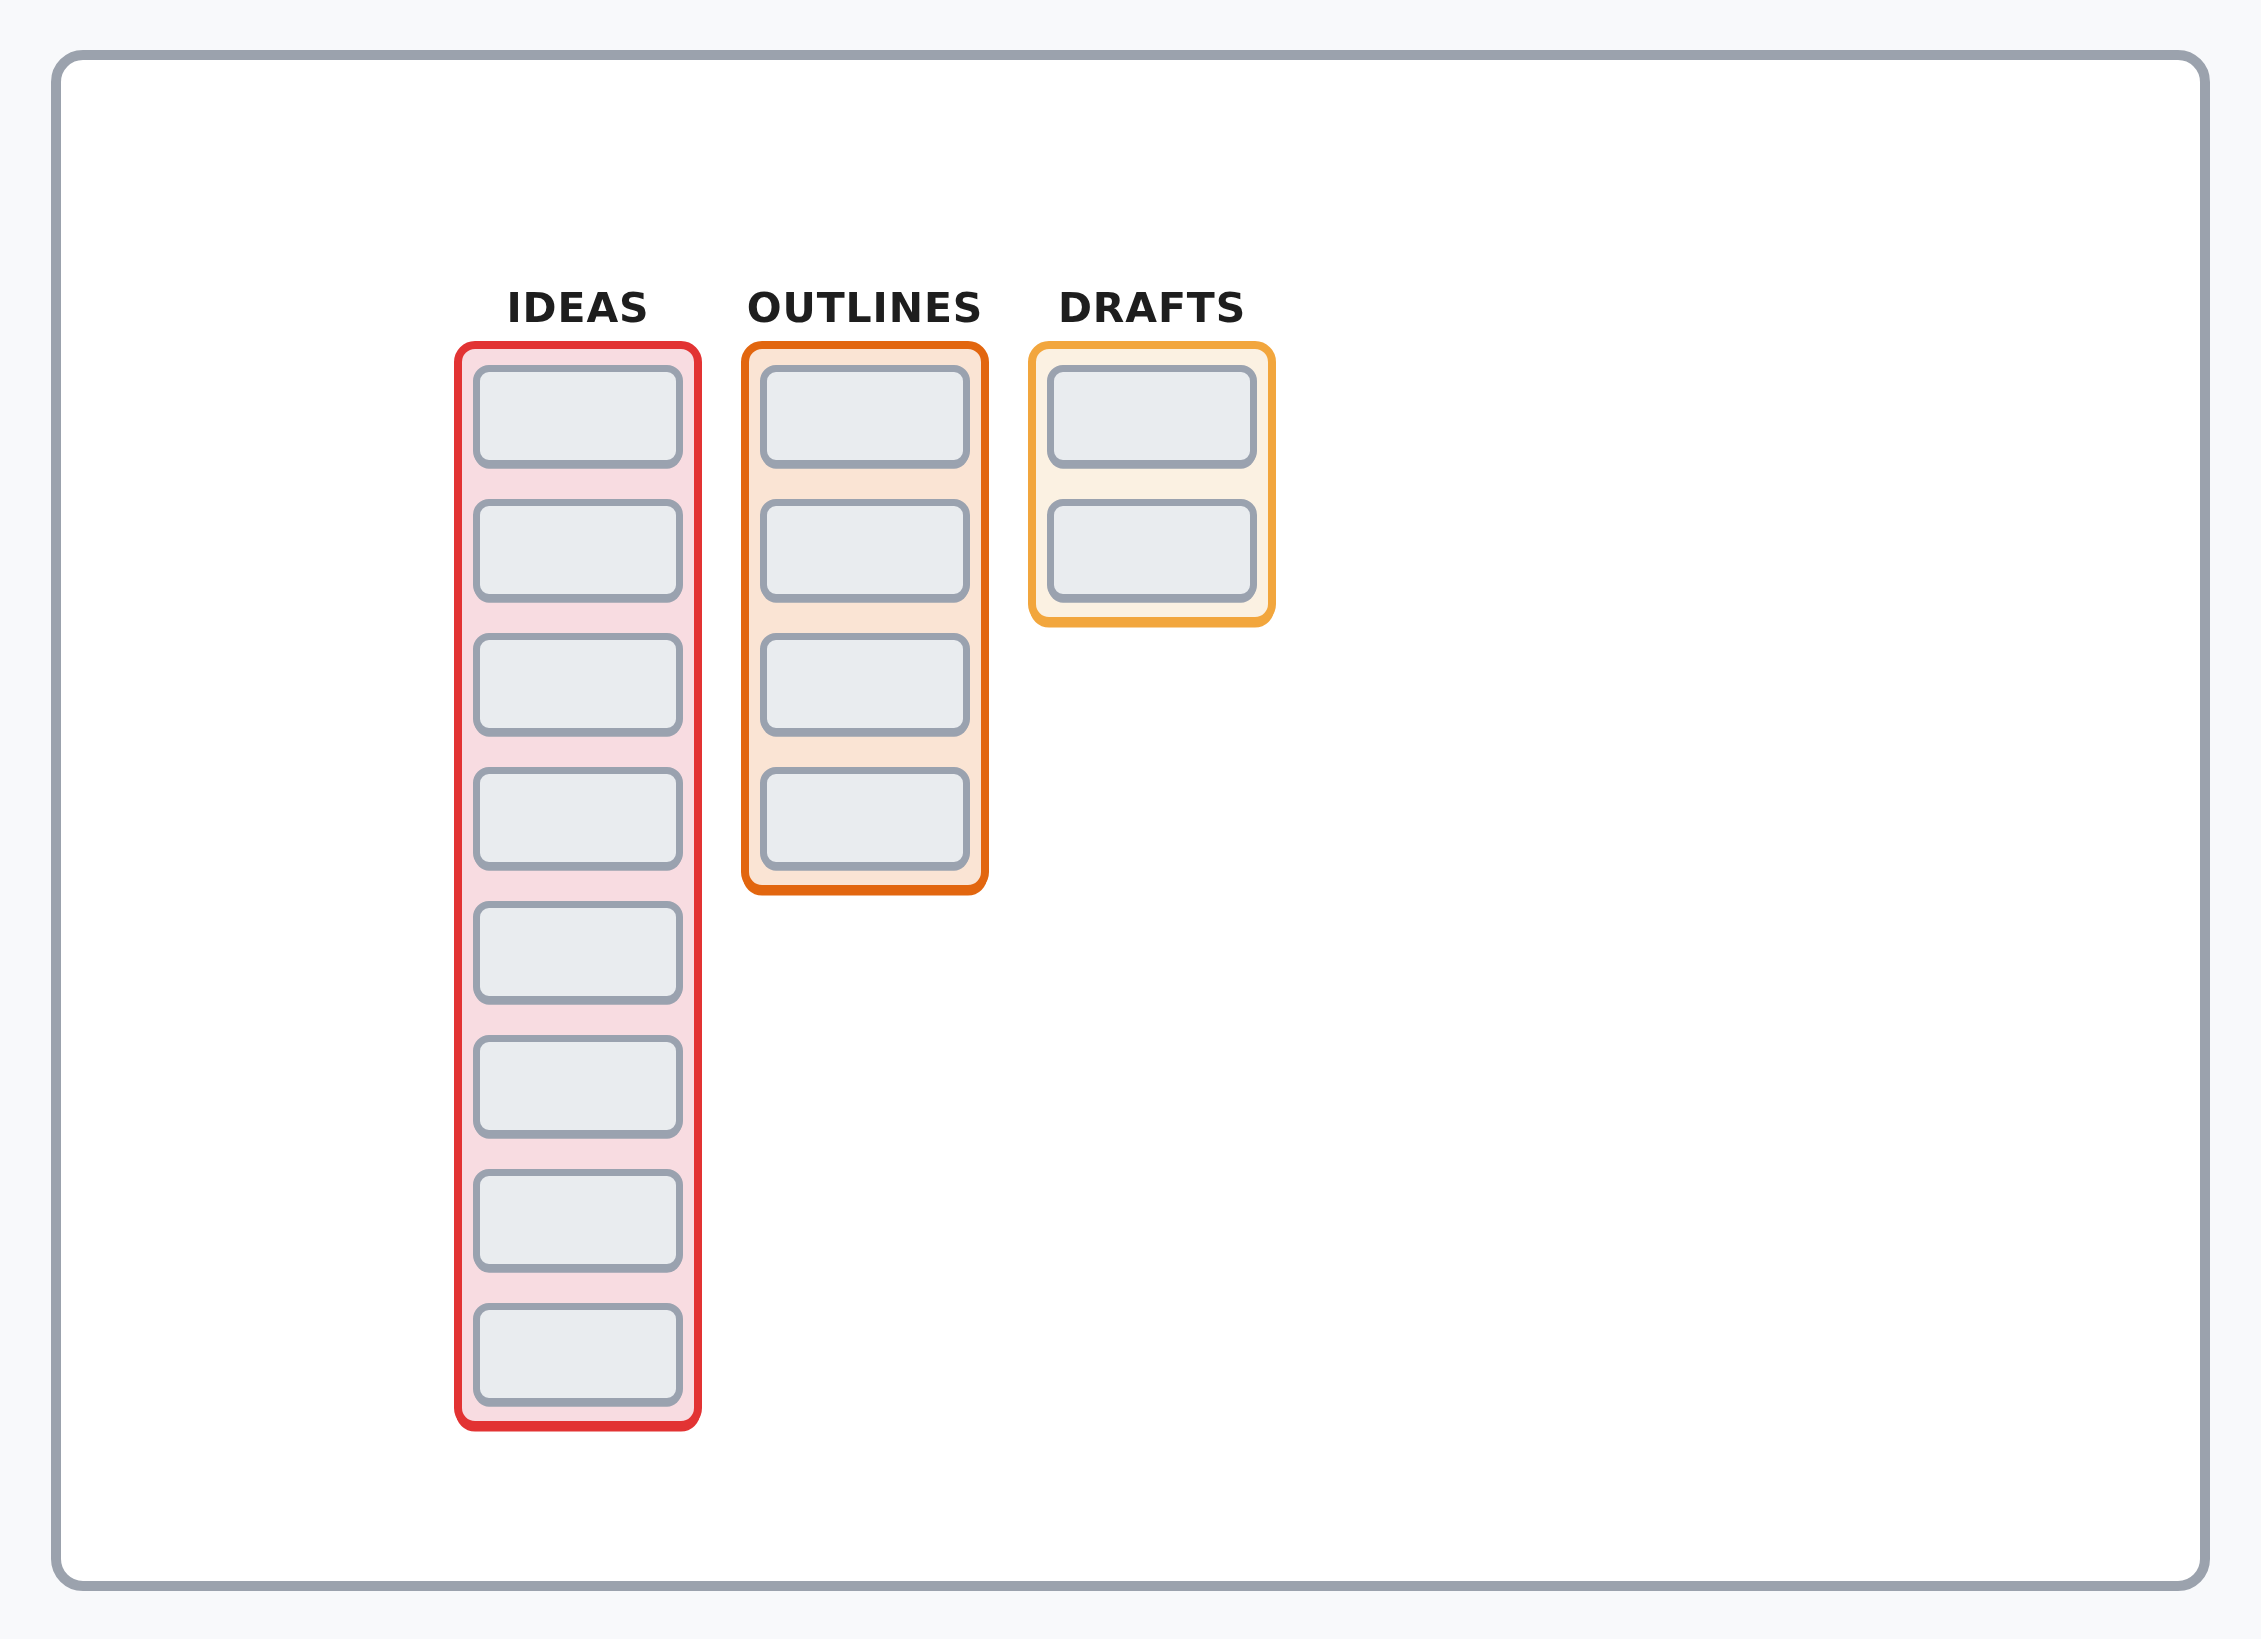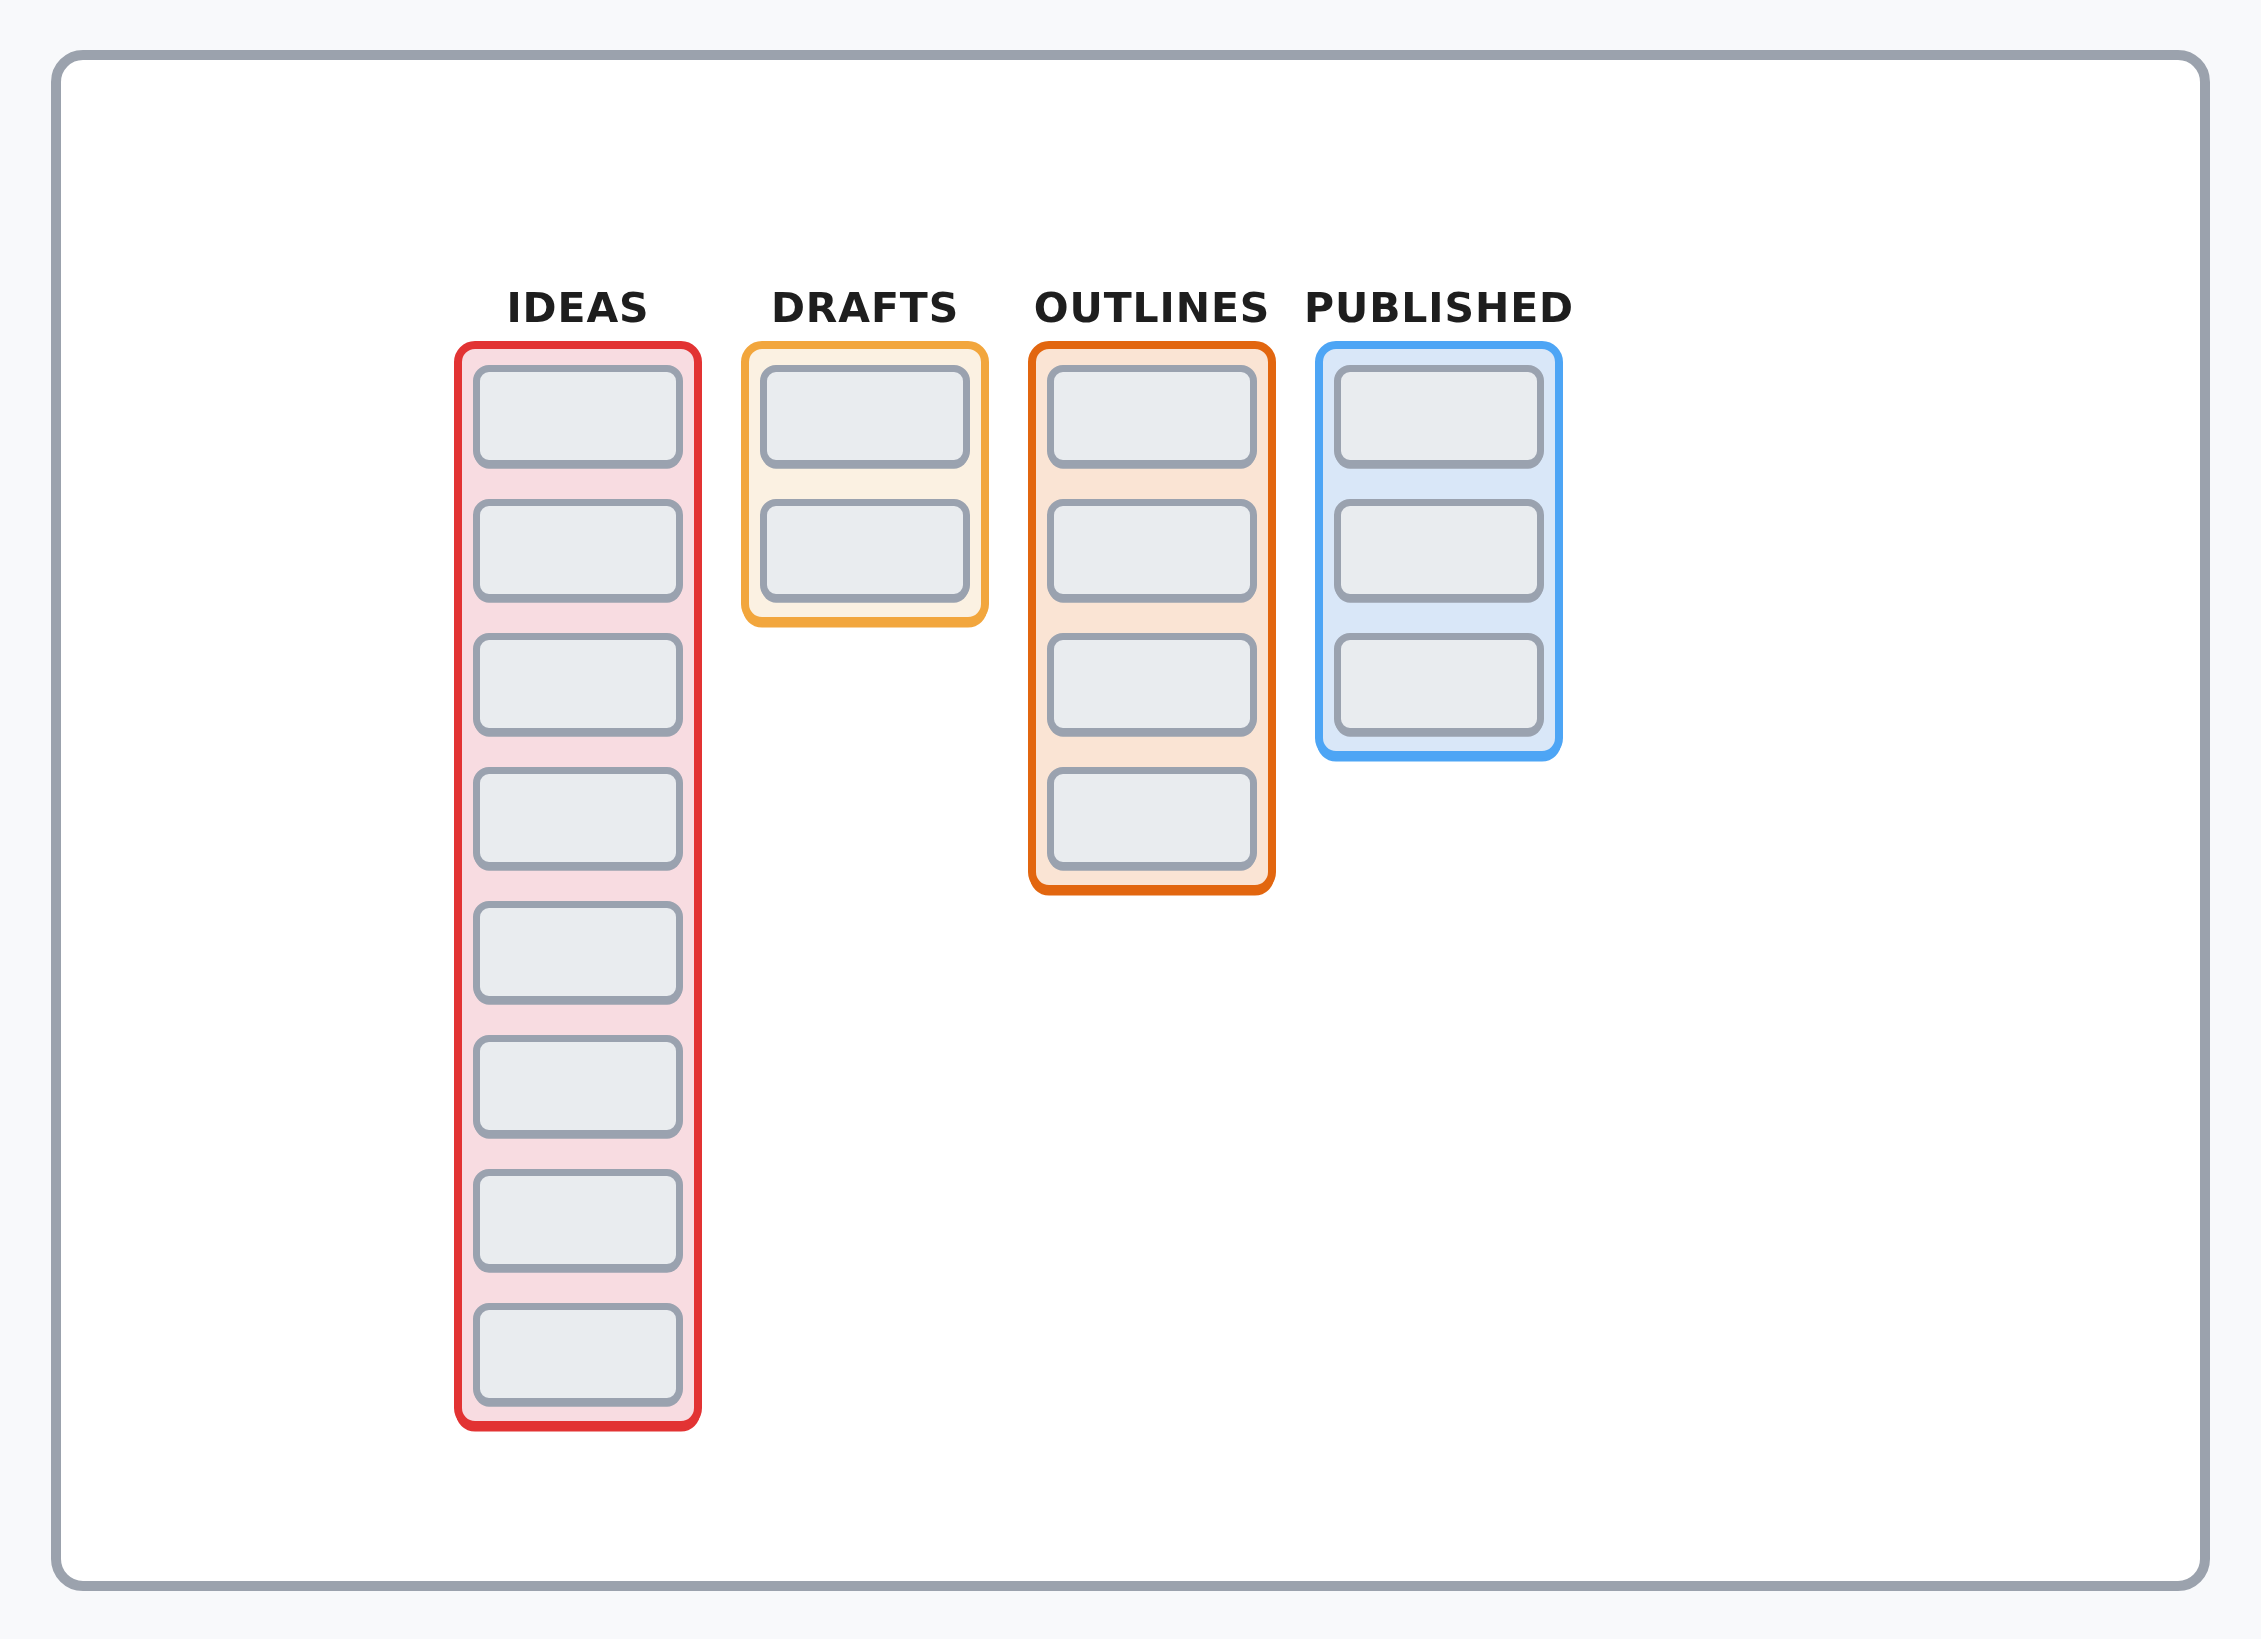--- a/index.html
+++ b/index.html
@@ -90,40 +90,32 @@
         <div class="card"></div>
         <div class="card"></div>
         <div class="card"></div>
         <div class="card"></div>
         <div class="card"></div>
         <div class="card"></div>
       </div>
   </div>
 
   <div class="column-group">
-    <div class="column-header">DRAFTS</div>
-    <div class="column-box" style="--col-border: #f2a63d; --col-bg: #fbf1e2;">
-        <div class="card"></div>
-        <div class="card"></div>
-      </div>
-  </div>
-
-  <div class="column-group">
     <div class="column-header">OUTLINES</div>
     <div class="column-box" style="--col-border: #e2660f; --col-bg: #fae4d4;">
         <div class="card"></div>
         <div class="card"></div>
         <div class="card"></div>
         <div class="card"></div>
       </div>
   </div>
 
-
   <div class="column-group">
-    <div class="column-header">PUBLISHED</div>
-    <div class="column-box" style="--col-border: #4da5f5; --col-bg: #d9e7f8;">
-        <div class="card"></div>
+    <div class="column-header">DRAFTS</div>
+    <div class="column-box" style="--col-border: #f2a63d; --col-bg: #fbf1e2;">
         <div class="card"></div>
         <div class="card"></div>
       </div>
   </div>
+
+
 </div>
 
 
 </body></html>

